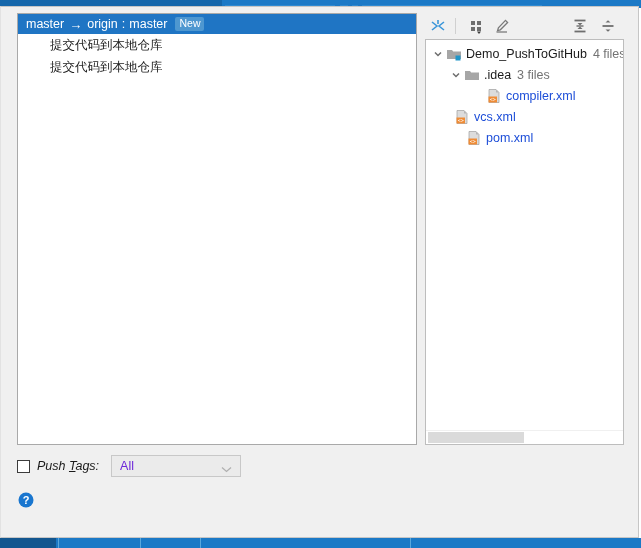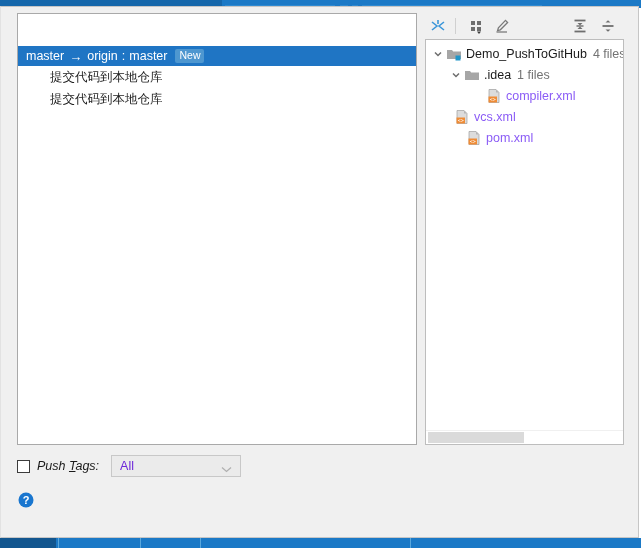--- a/index.html
+++ b/index.html
@@ -110,21 +110,20 @@
   }
   .commit-header {
     height: 20px;
     background: #1f75c4;
     color: #ffffff;
     display: flex;
     align-items: center;
     padding-left: 8px;
     font-size: 12.5px;
     white-space: nowrap;
-    margin-top: 32px;
   }
   .commit-header .branch-local { color:#ffffff; }
   .commit-header .arrow { margin: 0 5px; font-size: 13px; }
   .commit-header .u { }
   .commit-header .colon { margin: 0 4px; }
   .badge-new {
     margin-left: 8px;
     background: #4e97d0;
     color: #ffffff;
     font-size: 10.5px;
@@ -186,21 +185,21 @@
     align-items: center; justify-content: center;
     flex: 0 0 auto;
   }
   .tnode-icon {
     width: 16px; height: 16px;
     margin-right: 4px;
     flex: 0 0 auto;
     position: relative;
   }
   .tnode-label { color: #1a1a1a; }
-  .tnode-label.file { color: #8b5cf6; }
+  .tnode-label.file { color: #1d4ed8; }
   .tnode-count { color: #737373; margin-left: 6px; }
   .h-scroll {
     position: absolute;
     left: 0; bottom: 0;
     width: 197px; height: 13px;
     background: #ffffff;
     border-top: 1px solid #f0f0f0;
   }
   .h-scroll .thumb {
     position: absolute;
@@ -358,21 +357,21 @@
             <svg width="10" height="10" viewBox="0 0 10 10">
                 <path d="M2 3.5 L5 6.5 L8 3.5" fill="none" stroke="#6e6e6e" stroke-width="1.5"></path>
               </svg>
           </span>
           <span class="tnode-icon">
             <svg width="16" height="16" viewBox="0 0 16 16">
               <path d="M1 4 L6 4 L7.2 5.6 L15 5.6 L15 13 L1 13 Z" fill="#a6a6a6"></path>
             </svg>
           </span>
           <span class="tnode-label">.idea</span>
-          <span class="tnode-count">1 files</span>
+          <span class="tnode-count">3 files</span>
         </div>
 
         <div class="tree-row" style="padding-left:60px;">
           <span class="tnode-icon">
             <svg width="16" height="16" viewBox="0 0 16 16">
               <path d="M3 1.5 L10 1.5 L13 4.5 L13 14.5 L3 14.5 Z" fill="#dcdcdc" stroke="#9e9e9e" stroke-width="0.7"></path>
               <path d="M10 1.5 L10 4.5 L13 4.5 Z" fill="#b5b5b5"></path>
               <rect x="2.5" y="8.5" width="8.5" height="6" fill="#ef8c36"></rect>
               <text x="6.7" y="13.2" font-size="5" fill="#ffffff" text-anchor="middle" font-family="DejaVu Sans Mono, monospace">&lt;&gt;</text>
             </svg>

